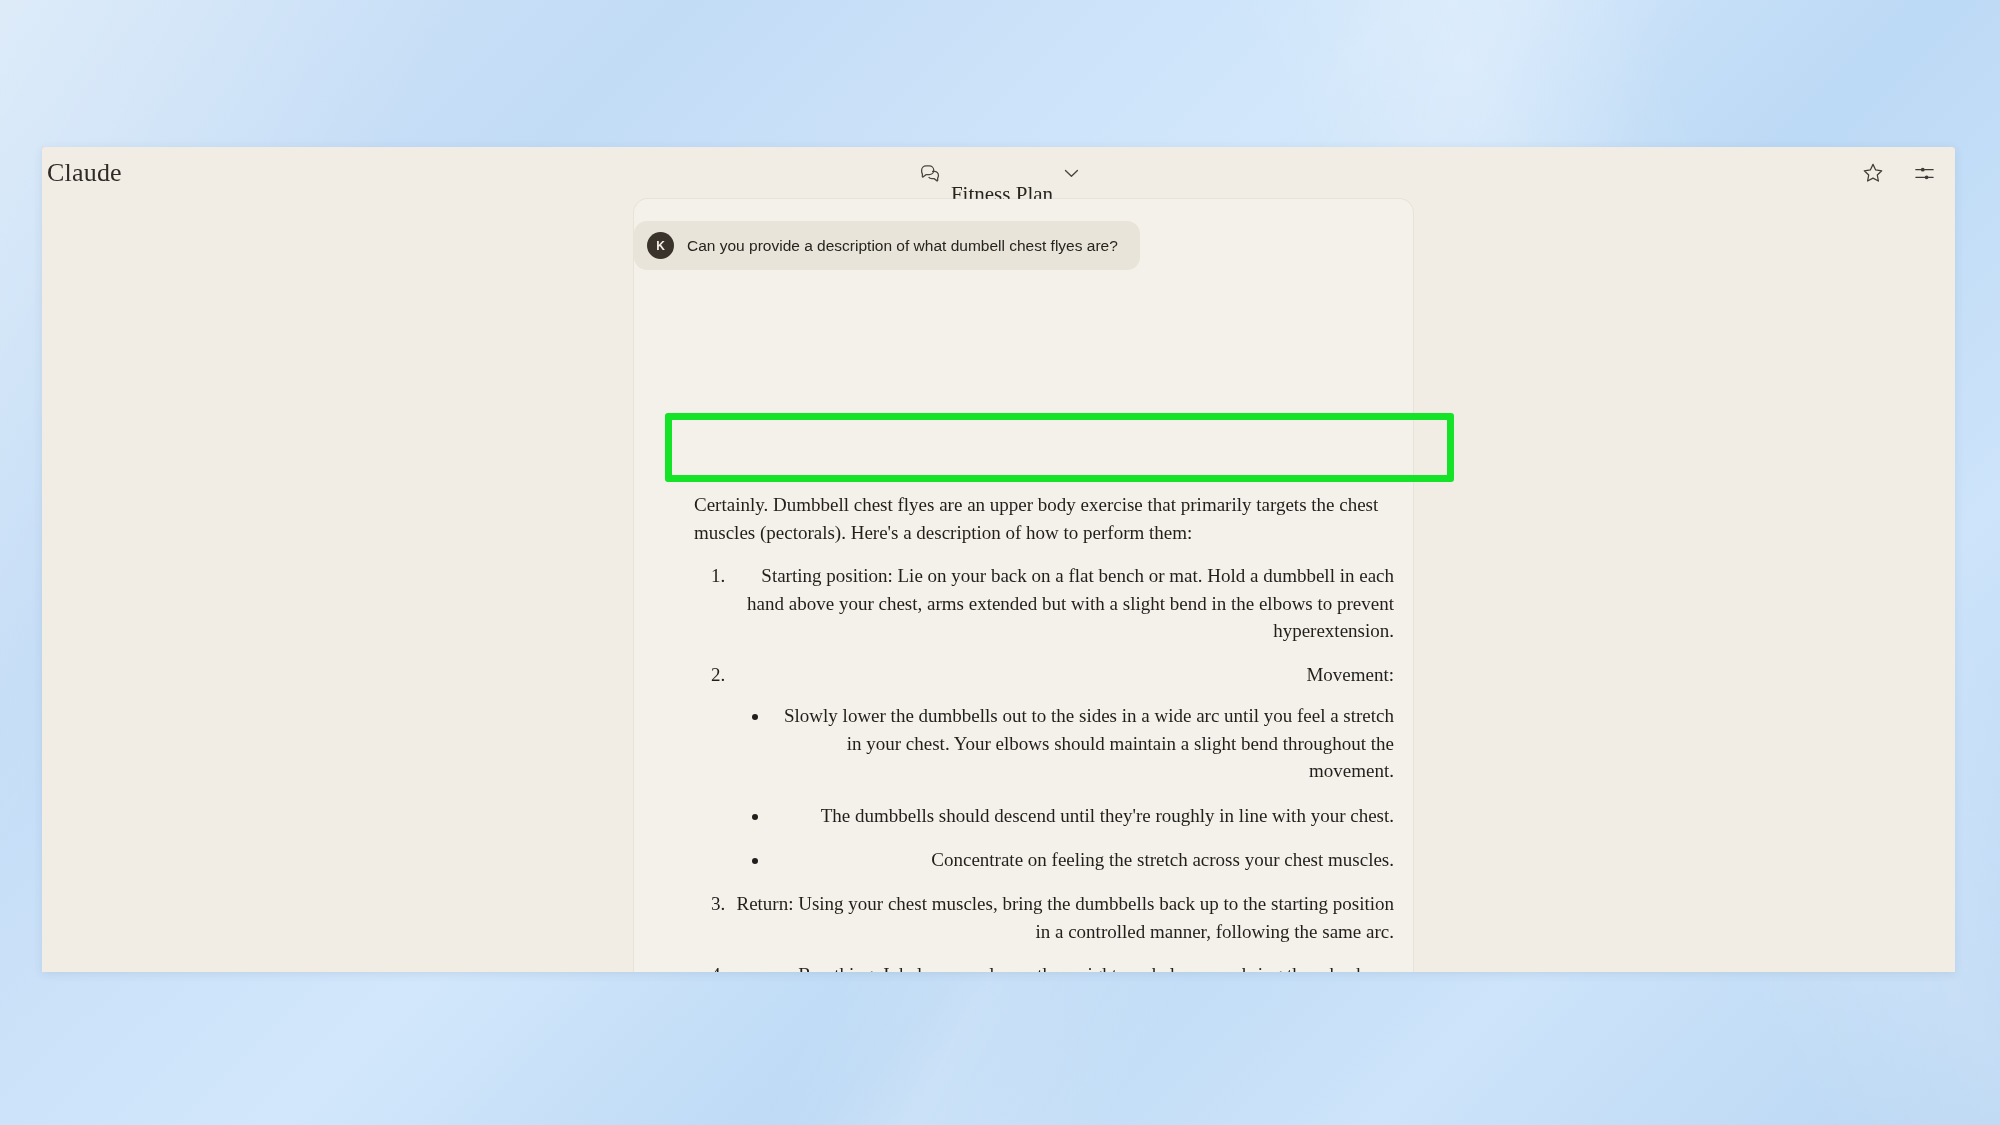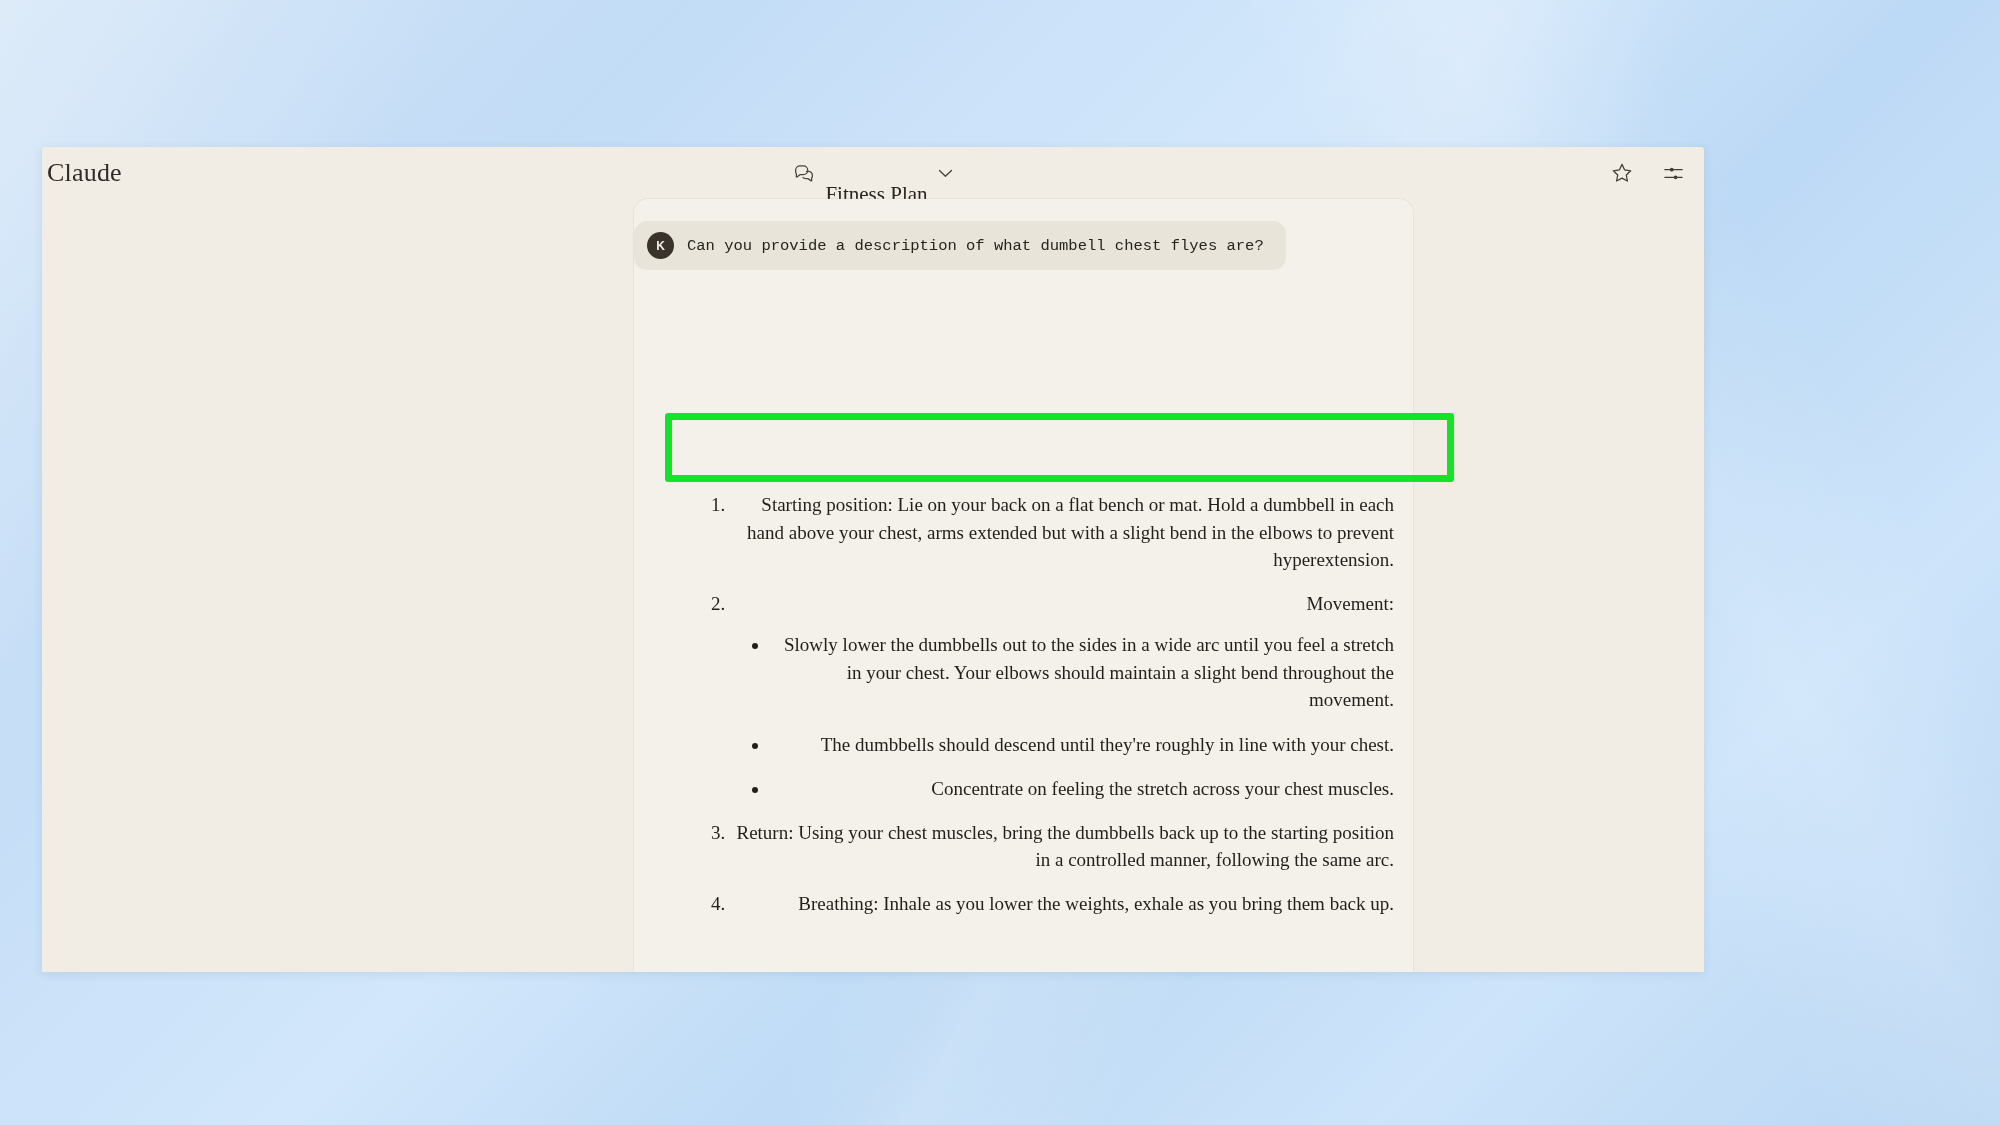--- a/index.html
+++ b/index.html
@@ -26,21 +26,21 @@
       linear-gradient(118deg, rgba(255,255,255,0) 52%, rgba(255,255,255,0.18) 58%, rgba(255,255,255,0) 66%),
       linear-gradient(62deg, rgba(255,255,255,0) 70%, rgba(255,255,255,0.14) 78%, rgba(255,255,255,0) 86%);
     pointer-events: none;
   }
 
   
   .app-window {
     position: absolute;
     left: 42px;
     top: 147px;
-    width: 1662px;
+    width: 1913px;
     height: 825px;
     background: #fdba74;
     border-radius: 3px 3px 0 0;
     overflow: hidden;
     box-shadow: 0 2px 10px rgba(40,60,90,0.10);
   }
 
   
   .app-header {
     position: relative;
@@ -151,21 +151,21 @@
     color: #f3efe6;
     display: flex;
     align-items: center;
     justify-content: center;
     font-family: "Liberation Sans", sans-serif;
     font-size: 12px;
     font-weight: bold;
   }
 
   .user-text {
-    font-family: Liberation Mono, monospace;
+    font-family: Liberation Sans, sans-serif;
     font-size: 15.5px;
     color: #26241f;
     white-space: nowrap;
     font-weight: 500;
   }
 
   
   .assistant-response {
     position: absolute;
     left: 652px;
@@ -262,20 +262,21 @@
     <div class="conversation-column"></div>
 
     <div class="user-row">
       <div class="user-bubble">
         <span class="avatar">K</span>
         <span class="user-text">Can you provide a description of what dumbell chest flyes are?</span>
       </div>
     </div>
 
     <div class="assistant-response">
+      <p class="intro">Certainly. Dumbbell chest flyes are an upper body exercise that primarily targets the chest muscles (pectorals). Here's a description of how to perform them:</p>
       <ol class="steps" id="steps-list">
           <li><span>Starting position: Lie on your back on a flat bench or mat. Hold a dumbbell in each hand above your chest, arms extended but with a slight bend in the elbows to prevent hyperextension.</span></li>
           <li><span>Movement:</span><ul class="sub-bullets">
               <li>Slowly lower the dumbbells out to the sides in a wide arc until you feel a stretch in your chest. Your elbows should maintain a slight bend throughout the movement.</li>
               <li>The dumbbells should descend until they're roughly in line with your chest.</li>
               <li>Concentrate on feeling the stretch across your chest muscles.</li>
             </ul></li>
           <li><span>Return: Using your chest muscles, bring the dumbbells back up to the starting position in a controlled manner, following the same arc.</span></li>
           <li><span>Breathing: Inhale as you lower the weights, exhale as you bring them back up.</span></li>
         </ol>

